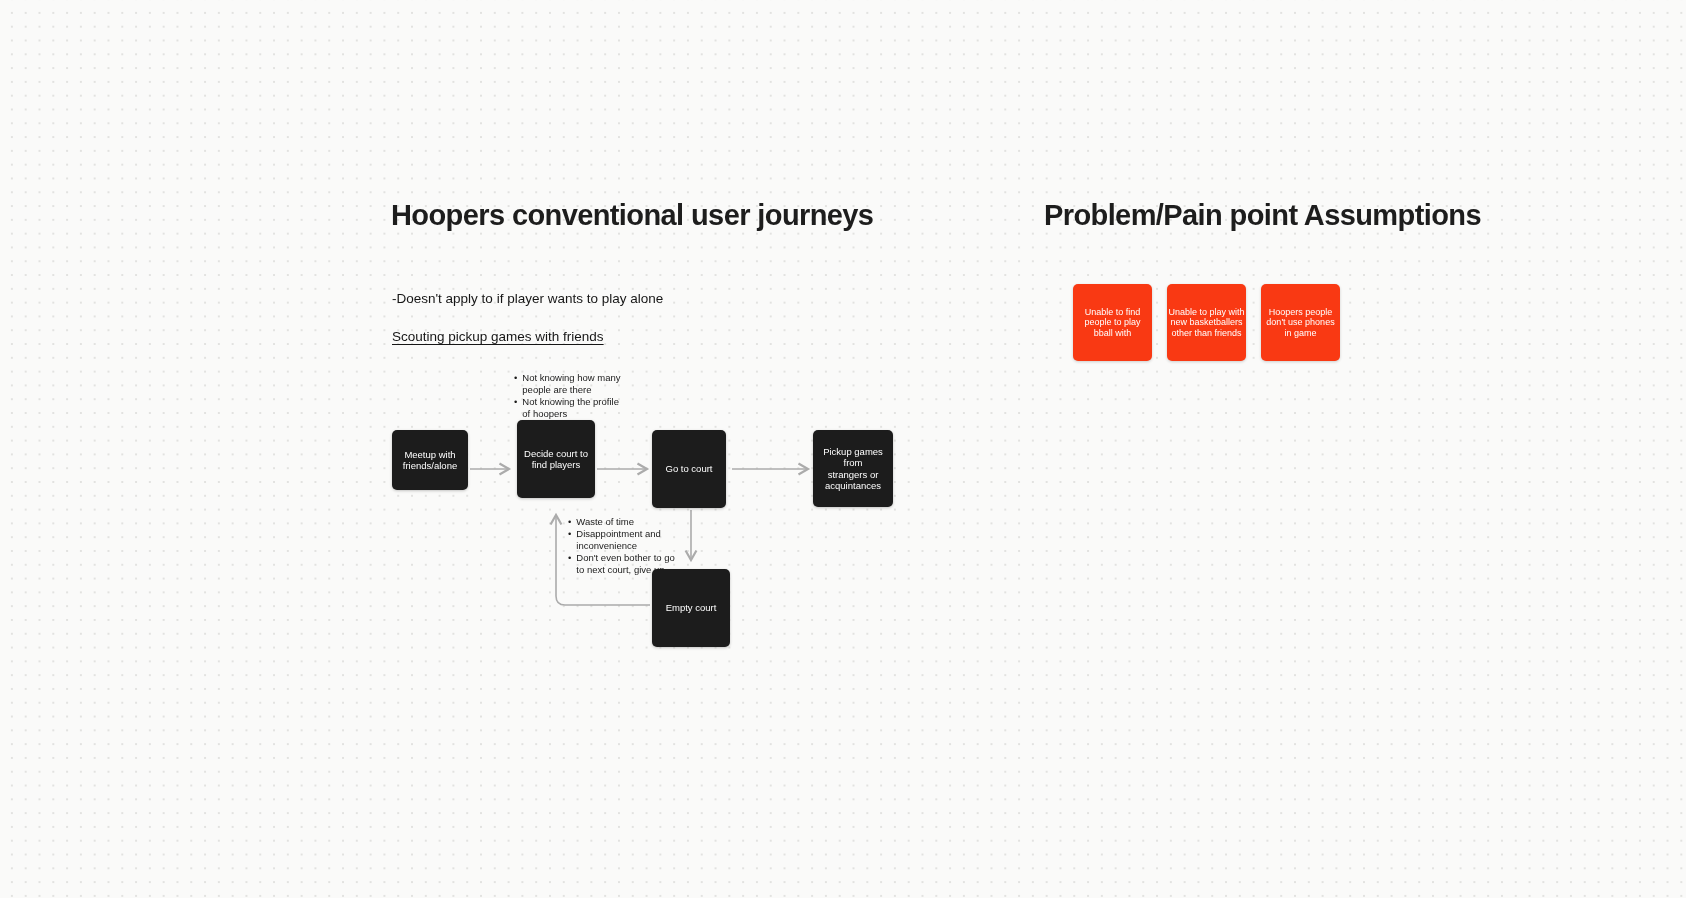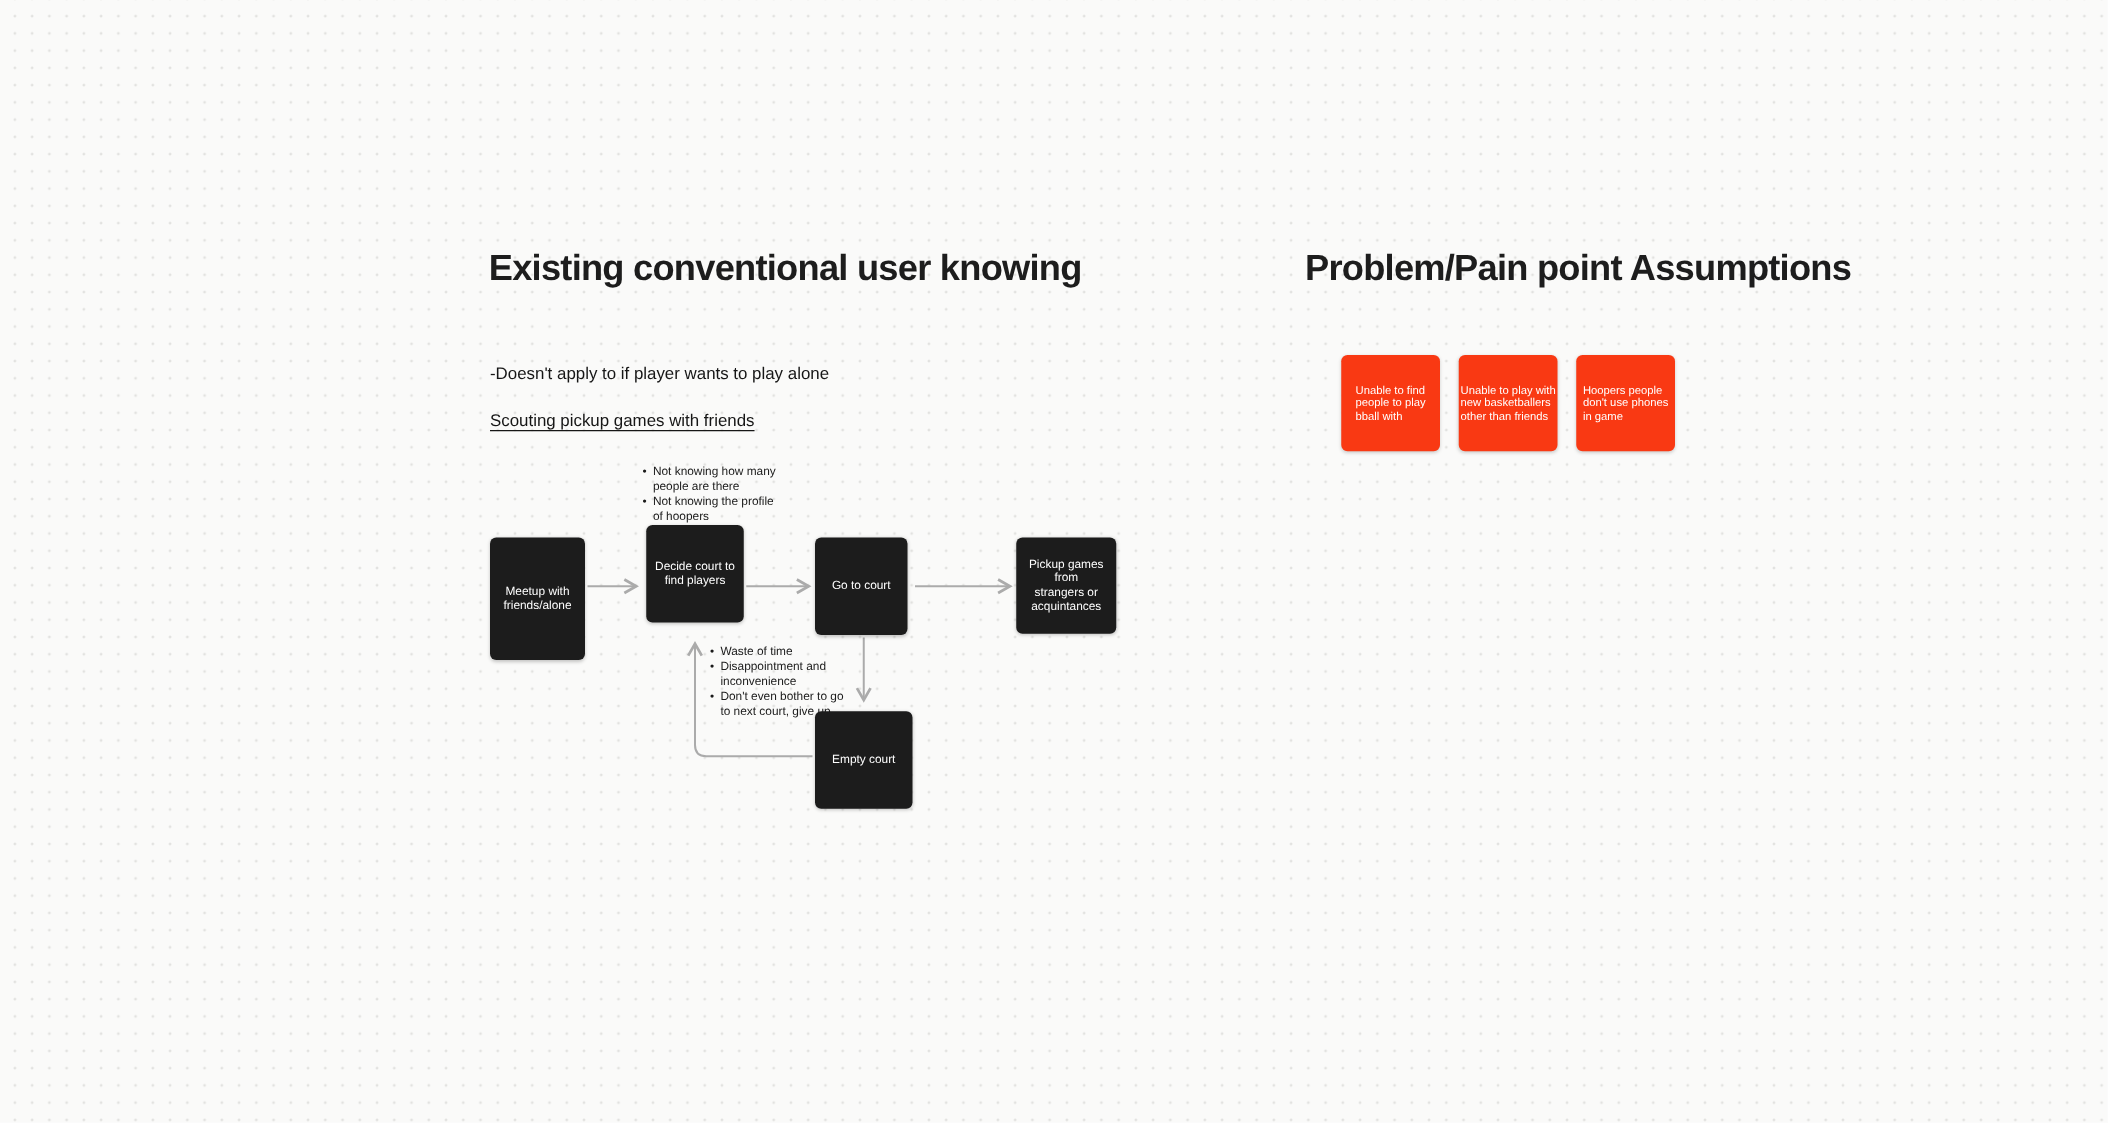--- a/index.html
+++ b/index.html
@@ -33,21 +33,21 @@
     box-shadow:0 1px 3px rgba(0,0,0,0.22);
   }
   .bullet-list{list-style:none;margin:0;padding:0;font-size:9.5px;line-height:12px;color:#1A1A1A;}
   .bullet-list li{display:flex;align-items:flex-start;}
   .bullet-list .dot{margin-right:5px;flex:0 0 auto;}
   .bullet-list .item-text{white-space:pre-line;}
   .cards-row{display:flex;gap:15px;}
   .pain-card{
     width:79px;height:77px;background:var(--card-red);border-radius:5px;
     color:var(--text-light);display:flex;align-items:center;justify-content:center;
-    font-size:9px;line-height:10.5px;white-space:pre-line;
+    text-align:center;font-size:9px;line-height:10.5px;white-space:pre-line;
     box-shadow:0 1px 3px rgba(0,0,0,0.18);flex:0 0 auto;
   }
   svg.connectors{position:absolute;left:0;top:0;pointer-events:none;}
   svg.connectors path{stroke:var(--arrow-gray);stroke-width:1.6;fill:none;}
 </style>
 </head>
 <body>
 
 <div class="canvas">
 
@@ -57,21 +57,21 @@
         <path d="M1,1 L8,5 L1,9"></path>
       </marker>
     </defs>
     <path d="M470,469 H509" marker-end="url(#arrowhead)"></path>
     <path d="M597,469 H647" marker-end="url(#arrowhead)"></path>
     <path d="M732,469 H808" marker-end="url(#arrowhead)"></path>
     <path d="M691,510 V560" marker-end="url(#arrowhead)"></path>
     <path d="M650,605 H565 Q556,605 556,596 V515" marker-end="url(#arrowhead)"></path>
   </svg>
 
-  <h1 class="abs board-title" style="left:391px;top:198px;">Existing conventional user knowing</h1>
+  <h1 class="abs board-title" style="left:391px;top:198px;">Hoopers conventional user journeys</h1>
 
   <p class="abs note-text" style="left:392px;top:289px;">-Doesn't apply to if player wants to play alone</p>
 
   <p class="abs subheading" style="left:392px;top:327px;">Scouting pickup games with friends</p>
 
   <ul class="abs bullet-list" style="left:514px;top:372px;width:120px;">
 
       <li>
         <span class="dot">•</span>
         <span class="item-text">Not knowing how many
@@ -98,21 +98,21 @@
 inconvenience</span>
       </li>
 
       <li>
         <span class="dot">•</span>
         <span class="item-text">Don't even bother to go
 to next court, give up</span>
       </li>
     </ul>
 
-  <div class="abs flow-box" style="left:392px;top:430px;width:76px;height:98px;">Meetup with
+  <div class="abs flow-box" style="left:392px;top:430px;width:76px;height:60px;">Meetup with
 friends/alone</div>
 
   <div class="abs flow-box" style="left:517px;top:420px;width:78px;height:78px;">Decide court to
 find players</div>
 
   <div class="abs flow-box" style="left:652px;top:430px;width:74px;height:78px;">Go to court</div>
 
   <div class="abs flow-box" style="left:813px;top:430px;width:80px;height:77px;">Pickup games from
 strangers or
 acquintances</div>

